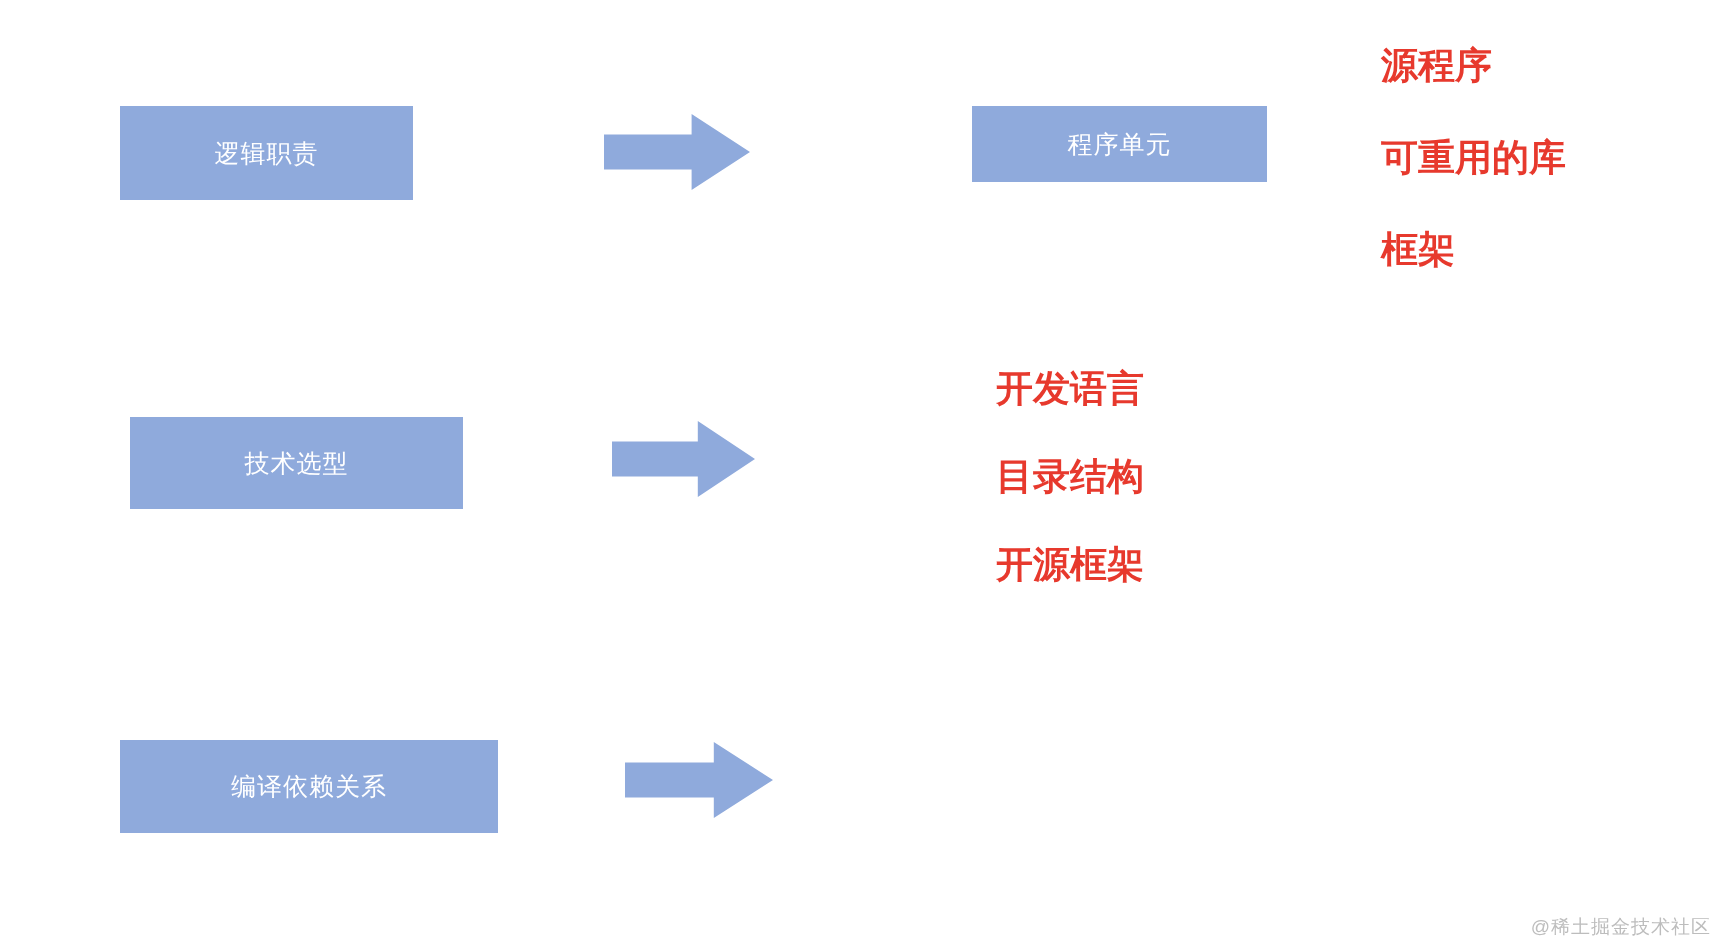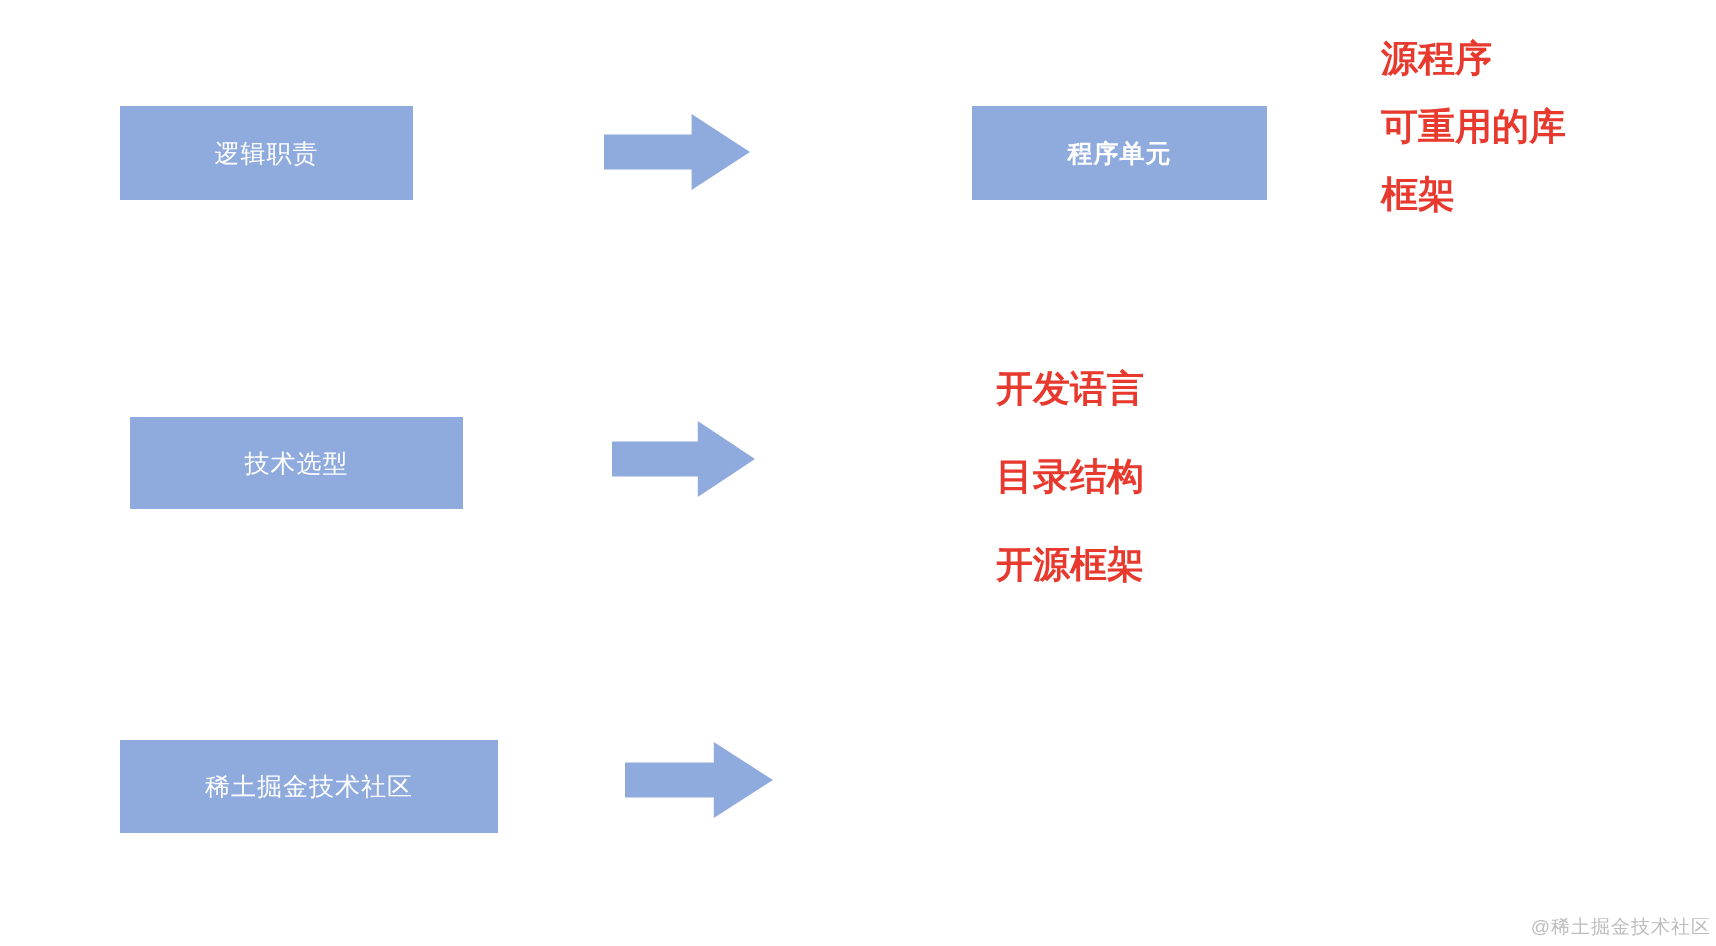--- a/index.html
+++ b/index.html
@@ -41,22 +41,22 @@
   .red-item {
     color: var(--red, #E7392D);
     font-size: 37px;
     font-weight: 700;
     line-height: 37px;
     white-space: nowrap;
   }
   
   #box-r1-source { left: 120px; top: 106px; width: 293px; height: 94px; }
   #arrow-r1      { left: 604px; top: 114px; width: 146px; height: 76px; }
-  #box-r1-target { left: 972px; top: 106px; width: 295px; height: 94px; font-weight: bold; }
-  #redcol-r1     { left: 1381px; top: 40px; gap: 31px; }
+  #box-r1-target { left: 972px; top: 106px; width: 295px; height: 76px; }
+  #redcol-r1     { left: 1381px; top: 47px; gap: 55px; }
   
   #box-r2-source { left: 130px; top: 417px; width: 333px; height: 92px; }
   #arrow-r2      { left: 612px; top: 421px; width: 143px; height: 76px; }
   #redcol-r2     { left: 996px; top: 370px; gap: 51px; }
   
   #box-r3-source { left: 120px; top: 740px; width: 378px; height: 93px; }
   #arrow-r3      { left: 625px; top: 742px; width: 148px; height: 76px; }
   #redcol-r3     { left: 988px; top: 694px; gap: 49px; }
 
   .watermark {
@@ -90,20 +90,20 @@
   <div class="box" id="box-r2-source">技术选型</div>
 
   <div class="arrow" id="arrow-r2"></div>
 
   <div class="red-col" id="redcol-r2">
     <div class="red-item">开发语言</div>
     <div class="red-item">目录结构</div>
     <div class="red-item">开源框架</div>
   </div>
 
-  <div class="box" id="box-r3-source">稀土掘金技术社区</div>
+  <div class="box" id="box-r3-source">编译依赖关系</div>
 
   <div class="arrow" id="arrow-r3"></div>
 
 
   <div class="watermark">@稀土掘金技术社区</div>
 
 </div>
 
 </body></html>

